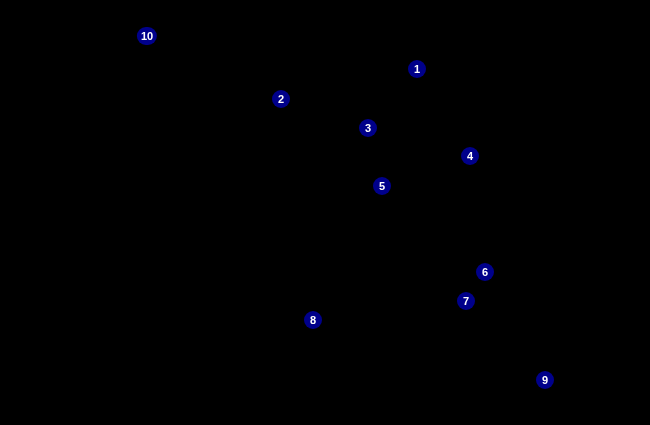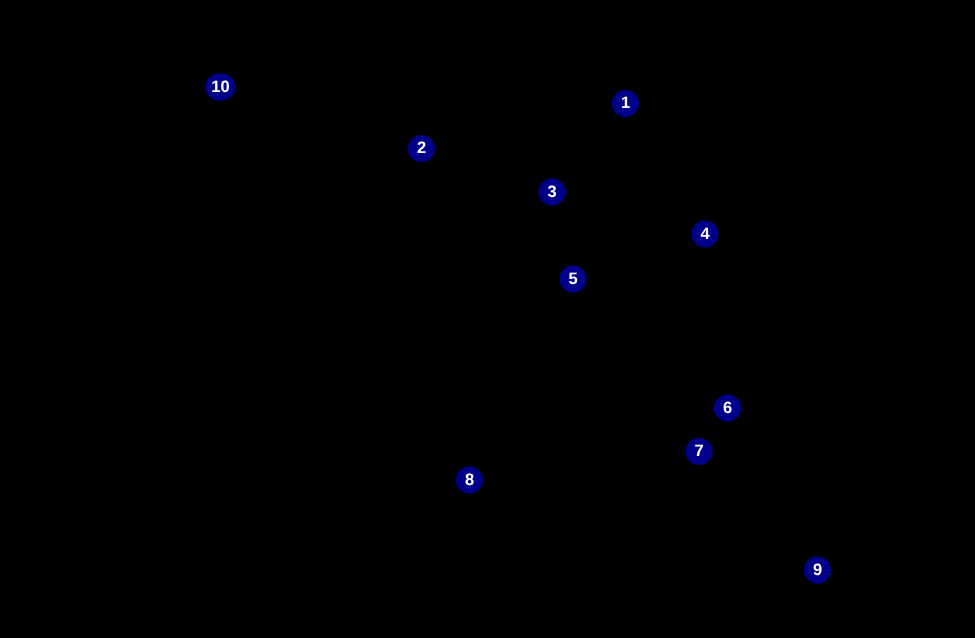--- a/index.html
+++ b/index.html
@@ -30,21 +30,21 @@
     text-align: center;
     transform: translate(-50%, -50%);
     cursor: pointer;
     user-select: none;
   }
 </style>
 </head>
 <body>
 
 <div id="canvas" style="background: rgb(0, 0, 0);">
-    <div class="marker" style="left: 147px; top: 58px; background: rgb(0, 0, 139); color: rgb(255, 255, 255);">10</div>
+    <div class="marker" style="left: 147px; top: 36px; background: rgb(0, 0, 139); color: rgb(255, 255, 255);">10</div>
     <div class="marker" style="left: 417px; top: 69px; background: rgb(0, 0, 139); color: rgb(255, 255, 255);">1</div>
     <div class="marker" style="left: 281px; top: 99px; background: rgb(0, 0, 139); color: rgb(255, 255, 255);">2</div>
     <div class="marker" style="left: 368px; top: 128px; background: rgb(0, 0, 139); color: rgb(255, 255, 255);">3</div>
     <div class="marker" style="left: 470px; top: 156px; background: rgb(0, 0, 139); color: rgb(255, 255, 255);">4</div>
     <div class="marker" style="left: 382px; top: 186px; background: rgb(0, 0, 139); color: rgb(255, 255, 255);">5</div>
     <div class="marker" style="left: 485px; top: 272px; background: rgb(0, 0, 139); color: rgb(255, 255, 255);">6</div>
     <div class="marker" style="left: 466px; top: 301px; background: rgb(0, 0, 139); color: rgb(255, 255, 255);">7</div>
     <div class="marker" style="left: 313px; top: 320px; background: rgb(0, 0, 139); color: rgb(255, 255, 255);">8</div>
     <div class="marker" style="left: 545px; top: 380px; background: rgb(0, 0, 139); color: rgb(255, 255, 255);">9</div>
   </div>

